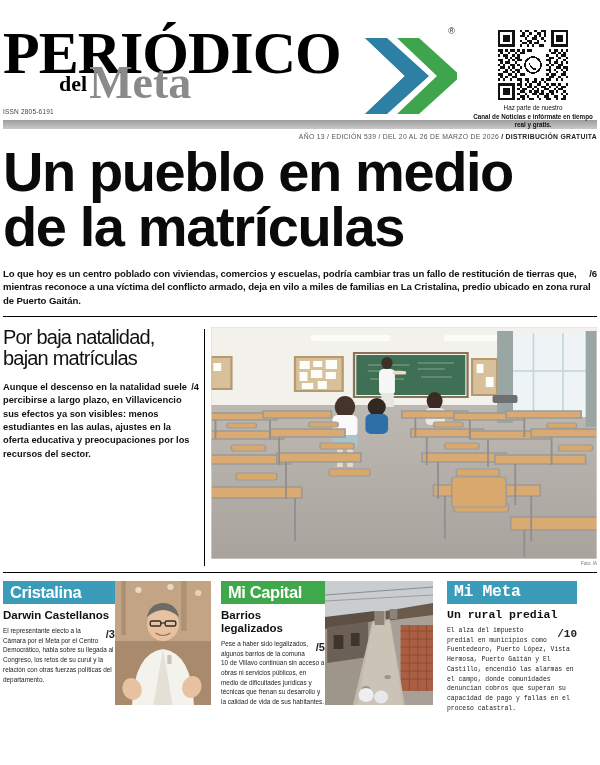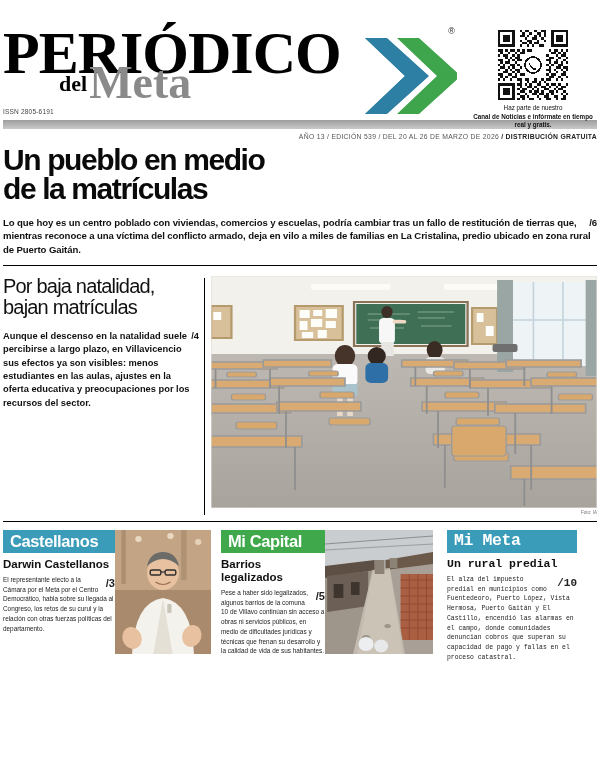--- a/index.html
+++ b/index.html
@@ -66,21 +66,21 @@
     margin-top: 2px;
   }
   .edition-line {
     text-align: right; font-size: 6.8px; color:#555; letter-spacing:.3px;
     padding-top: 4px; padding-bottom: 3px;
   }
   .edition-line b { color:#222; }
 
   
   .lead-head {
-    font-size: 30px; font-weight: bold; line-height: 0.98;
+    font-size: 56px; font-weight: bold; line-height: 0.98;
     letter-spacing: -1.4px; color:#0a0a0a; margin-top: 2px;
   }
   .lead-deck {
     font-size: 9.6px; font-weight: bold; line-height: 1.42; color:#111;
     margin-top: 12px; letter-spacing: -0.1px;
   }
   .pg { font-weight: bold; }
   .lead-deck .pg { float: right; }
   .rule { border-top: 1px solid #000; margin-top: 8px; }
 
@@ -523,21 +523,21 @@
       <div class="photo-credit">Foto: IA</div>
     </div>
   </div>
 
   <div class="hrule2"></div>
 
   <div class="cards">
 
     <div class="card card-c1">
       <div class="card-text">
-        <span class="tag tag-teal">Castellanos</span>
+        <span class="tag tag-teal">Cristalina</span>
         <div class="card-title">Darwin Castellanos</div>
         <div class="card-body">
           <span class="pg">/3</span><span>El representante electo a la Cámara por el Meta por el Centro Democrático, habla sobre su llegada al Congreso, los retos de su curul y la relación con otras fuerzas políticas del departamento.</span>
         </div>
       </div>
       <div class="card-photo">
         <svg viewBox="0 0 90 124" preserveAspectRatio="none">
           <rect width="90" height="124" fill="#b79a7e"></rect>
           <rect x="0" y="0" width="90" height="60" fill="#c3a585"></rect>
           <rect x="0" y="60" width="90" height="64" fill="#a98a6c"></rect>

